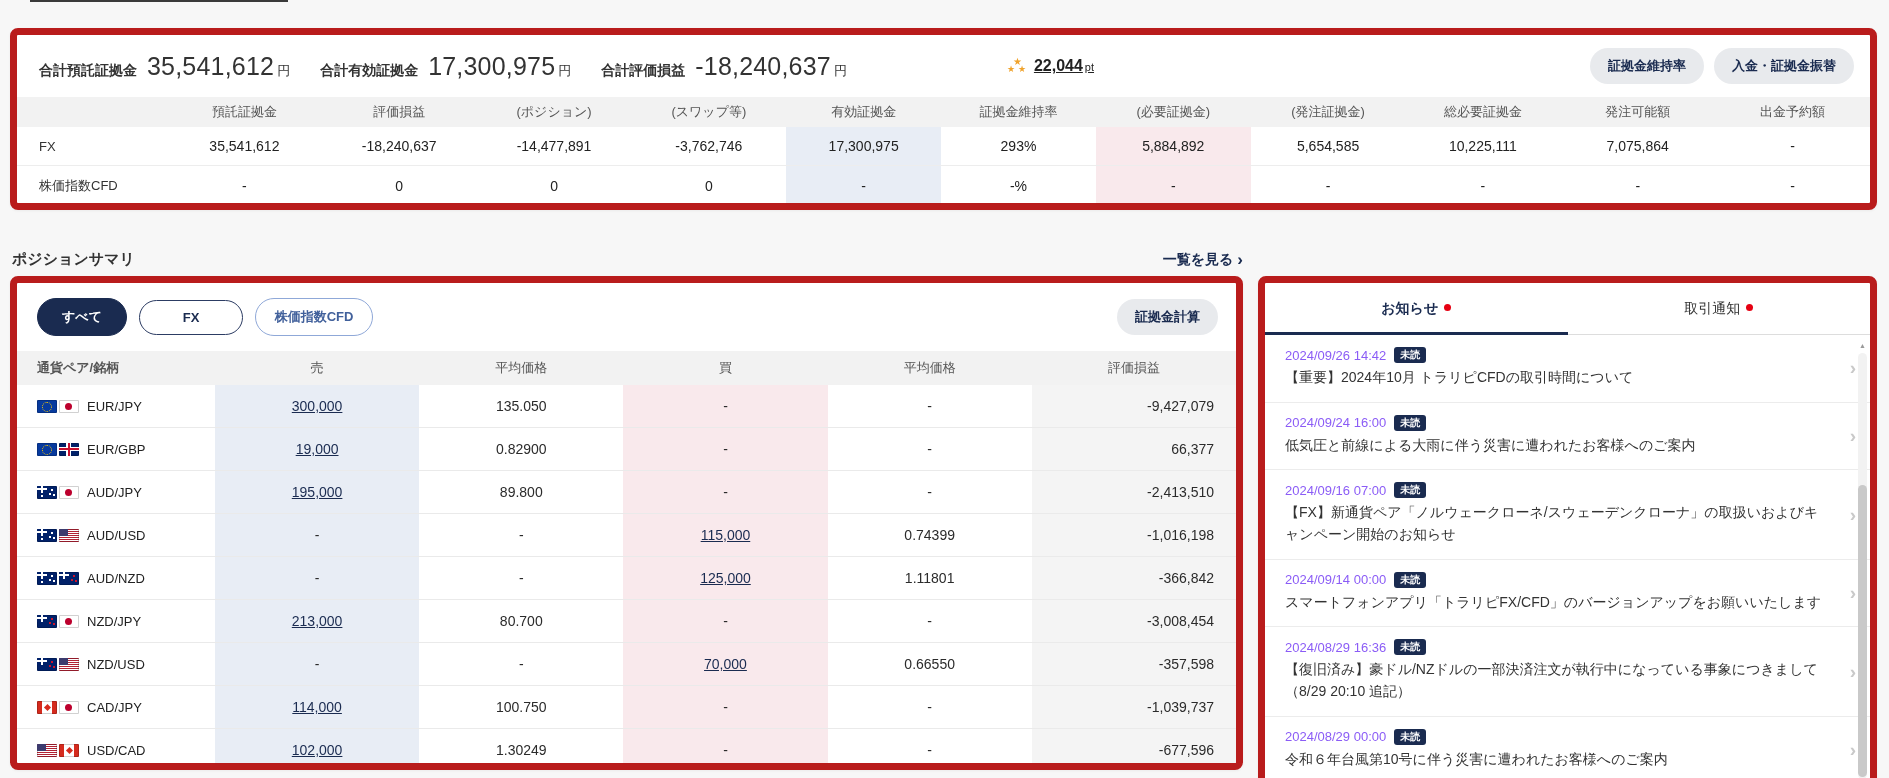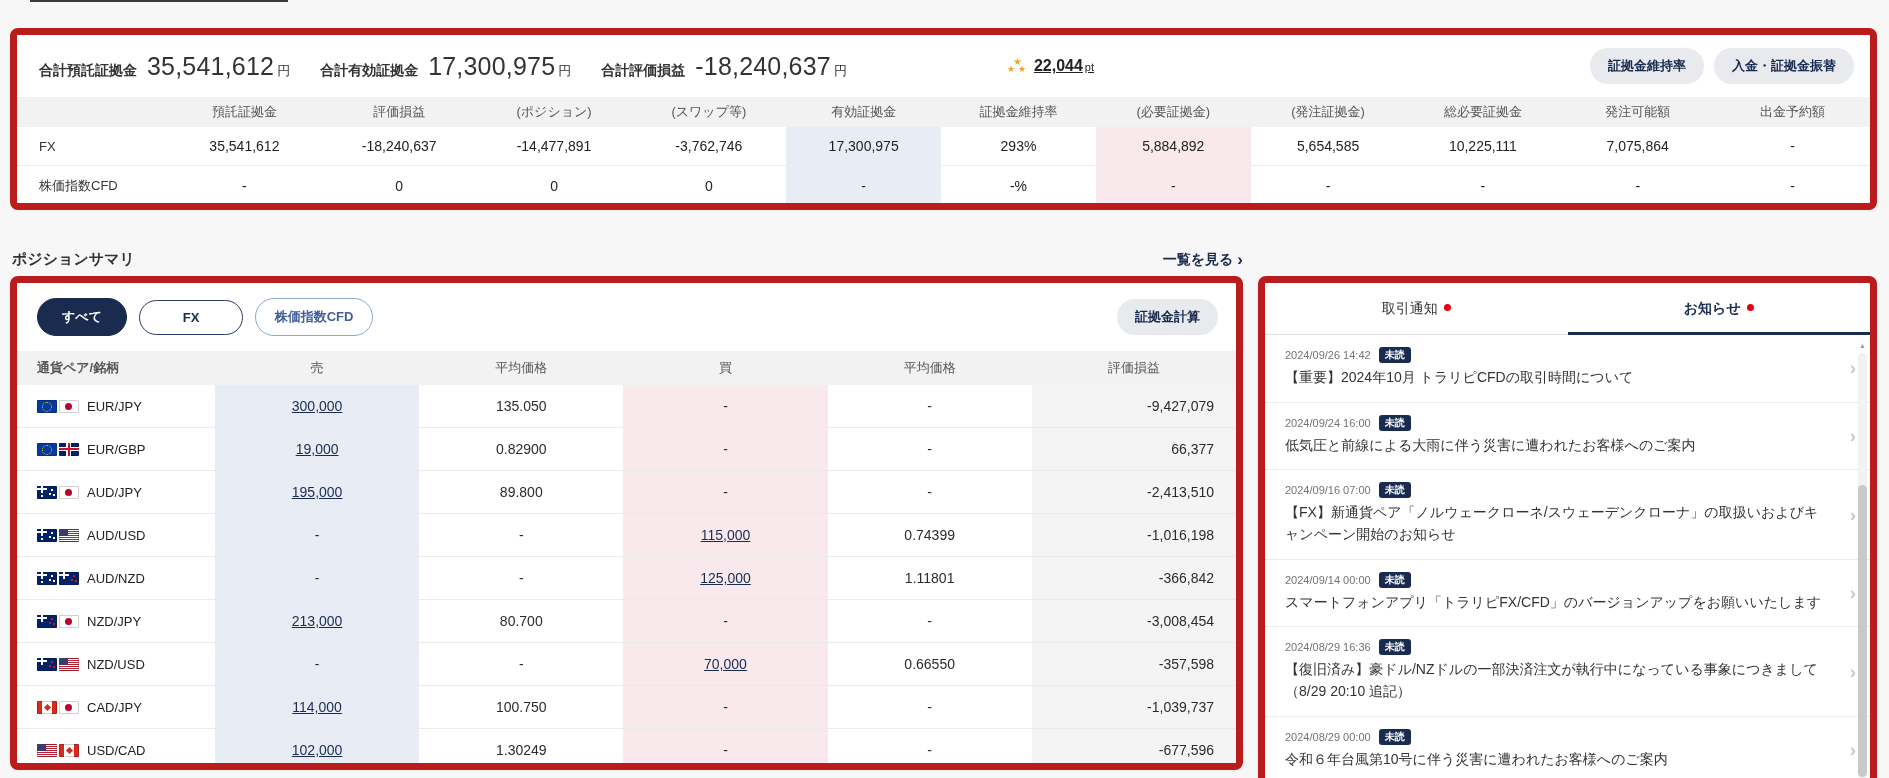--- a/index.html
+++ b/index.html
@@ -139,21 +139,21 @@
   .news-tab { flex:1; text-align:center; padding:17px 0 16px; font-size:14px; color:#333;
               position:relative; cursor:pointer; }
   .news-tab.active { font-weight:bold; color:var(--accent-navy,#1a2b50); }
   .news-tab.active::after { content:""; position:absolute; left:0; right:0; bottom:-1px; height:3px;
               background:var(--accent-navy,#1a2b50); }
   .dot { display:inline-block; width:7px; height:7px; border-radius:50%;
          background:var(--unread-red,#e60012); margin-left:6px; vertical-align:2px; }
   .news-list { position:relative; }
   .news-item { position:relative; padding:12px 40px 13px 20px; border-bottom:1px solid #ececec; cursor:pointer; }
   .news-date-row { display:flex; align-items:center; }
-  .news-date { font-size:11px; color:#737373; }
+  .news-date { font-size:13px; color:#8b5cf6; }
   .badge { background:var(--accent-navy,#1a2b50); color:#fff; font-size:10px; font-weight:bold;
            padding:2px 6px; border-radius:3px; margin-left:8px; line-height:1.2; }
   .news-title { font-size:14px; color:#333; line-height:1.55; margin-top:4px; }
   .news-chev { position:absolute; right:14px; top:50%; transform:translateY(-50%);
                color:#c9c9c9; font-size:19px; font-weight:bold; }
   .news-scrollbar { position:absolute; top:57px; right:2px; bottom:0; width:11px; }
   .sb-arrow { color:#9a9a9a; font-size:7px; text-align:center; height:12px; line-height:12px; cursor:pointer; }
   .sb-track { position:absolute; top:13px; bottom:0; left:1px; width:9px; background:#f2f2f2; border-radius:5px; }
   .sb-thumb { position:absolute; top:145px; bottom:2px; left:1px; width:9px; background:#c9c9c9; border-radius:5px; cursor:pointer; }
 </style>
@@ -449,25 +449,25 @@
           <td><span>-</span></td>
           <td>-</td>
           <td>-677,596</td>
         </tr>
       </tbody>
   </table>
 </section>
 
 <section class="card card-news">
   <div class="news-tabs">
+    <div class="news-tab active">
+      <span>お知らせ</span><span class="dot"></span>
+    </div>
     <div class="news-tab">
       <span>取引通知</span><span class="dot"></span>
-    </div>
-    <div class="news-tab active">
-      <span>お知らせ</span><span class="dot"></span>
     </div>
   </div>
 
   <div class="news-list">
 
       <div class="news-item">
         <div class="news-date-row">
           <span class="news-date">2024/09/26 14:42</span>
           <span class="badge">未読</span>
         </div>

